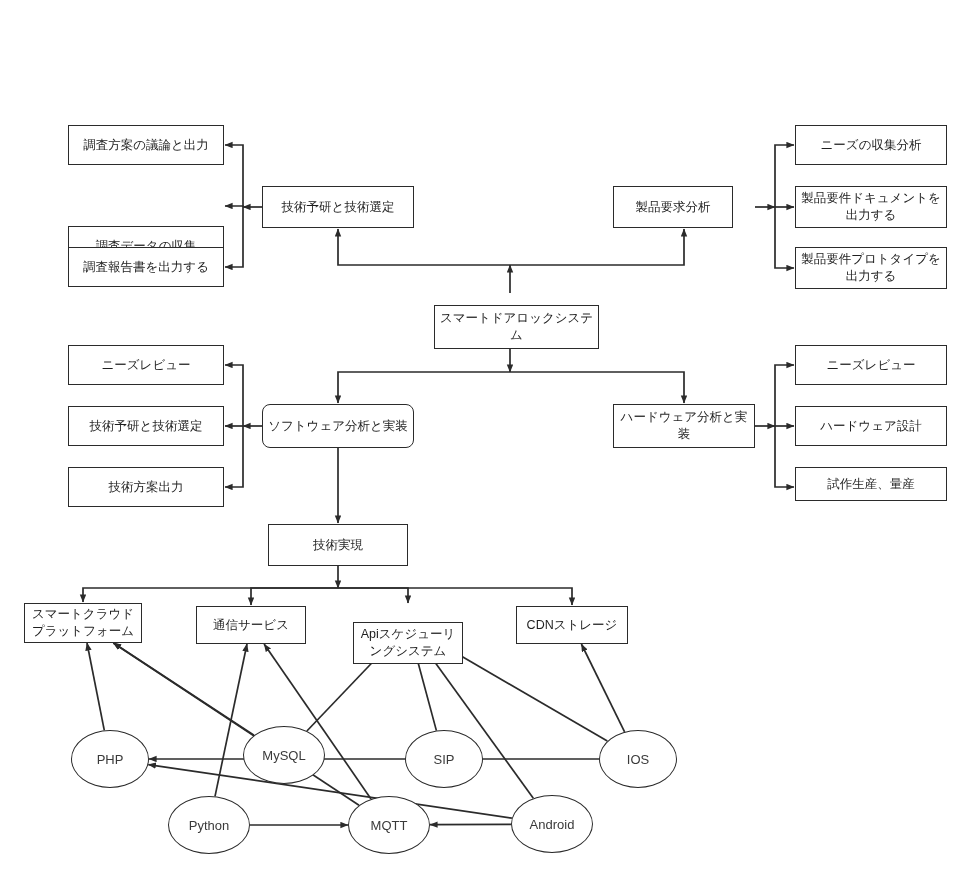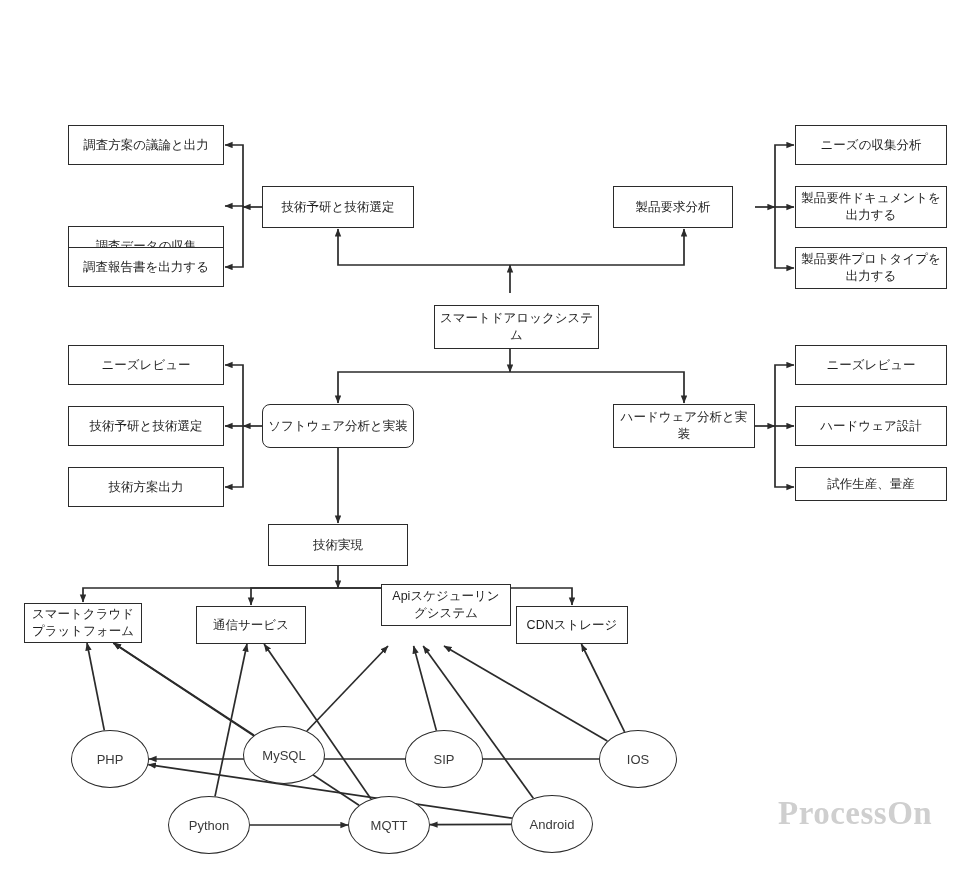--- a/index.html
+++ b/index.html
@@ -144,21 +144,21 @@
       </div>
       <div class="node" style="left: 268px; top: 524px; width: 140px; height: 42px;">
         <span>技術実現</span>
       </div>
       <div class="node" style="left: 24px; top: 603px; width: 118px; height: 40px;">
         <span>スマートクラウドプラットフォーム</span>
       </div>
       <div class="node" style="left: 196px; top: 606px; width: 110px; height: 38px;">
         <span>通信サービス</span>
       </div>
-      <div class="node" style="left: 353px; top: 584px; width: 130px; height: 42px; margin-left: 28px;">
+      <div class="node" style="left: 353px; top: 622px; width: 110px; height: 42px;">
         <span>Apiスケジューリングシステム</span>
       </div>
       <div class="node" style="left: 516px; top: 606px; width: 112px; height: 38px;">
         <span>CDNストレージ</span>
       </div>
       <div class="ell" style="left: 71px; top: 730px; width: 78px; height: 58px;">
         <span>PHP</span>
       </div>
       <div class="ell" style="left: 243px; top: 726px; width: 82px; height: 58px;">
         <span>MySQL</span>
@@ -172,14 +172,13 @@
       <div class="ell" style="left: 168px; top: 796px; width: 82px; height: 58px;">
         <span>Python</span>
       </div>
       <div class="ell" style="left: 348px; top: 796px; width: 82px; height: 58px;">
         <span>MQTT</span>
       </div>
       <div class="ell" style="left: 511px; top: 795px; width: 82px; height: 58px;">
         <span>Android</span>
       </div>
     </div>
-  <div class="watermark">ProcessOn</div>
 </div>
 
 </body></html>

